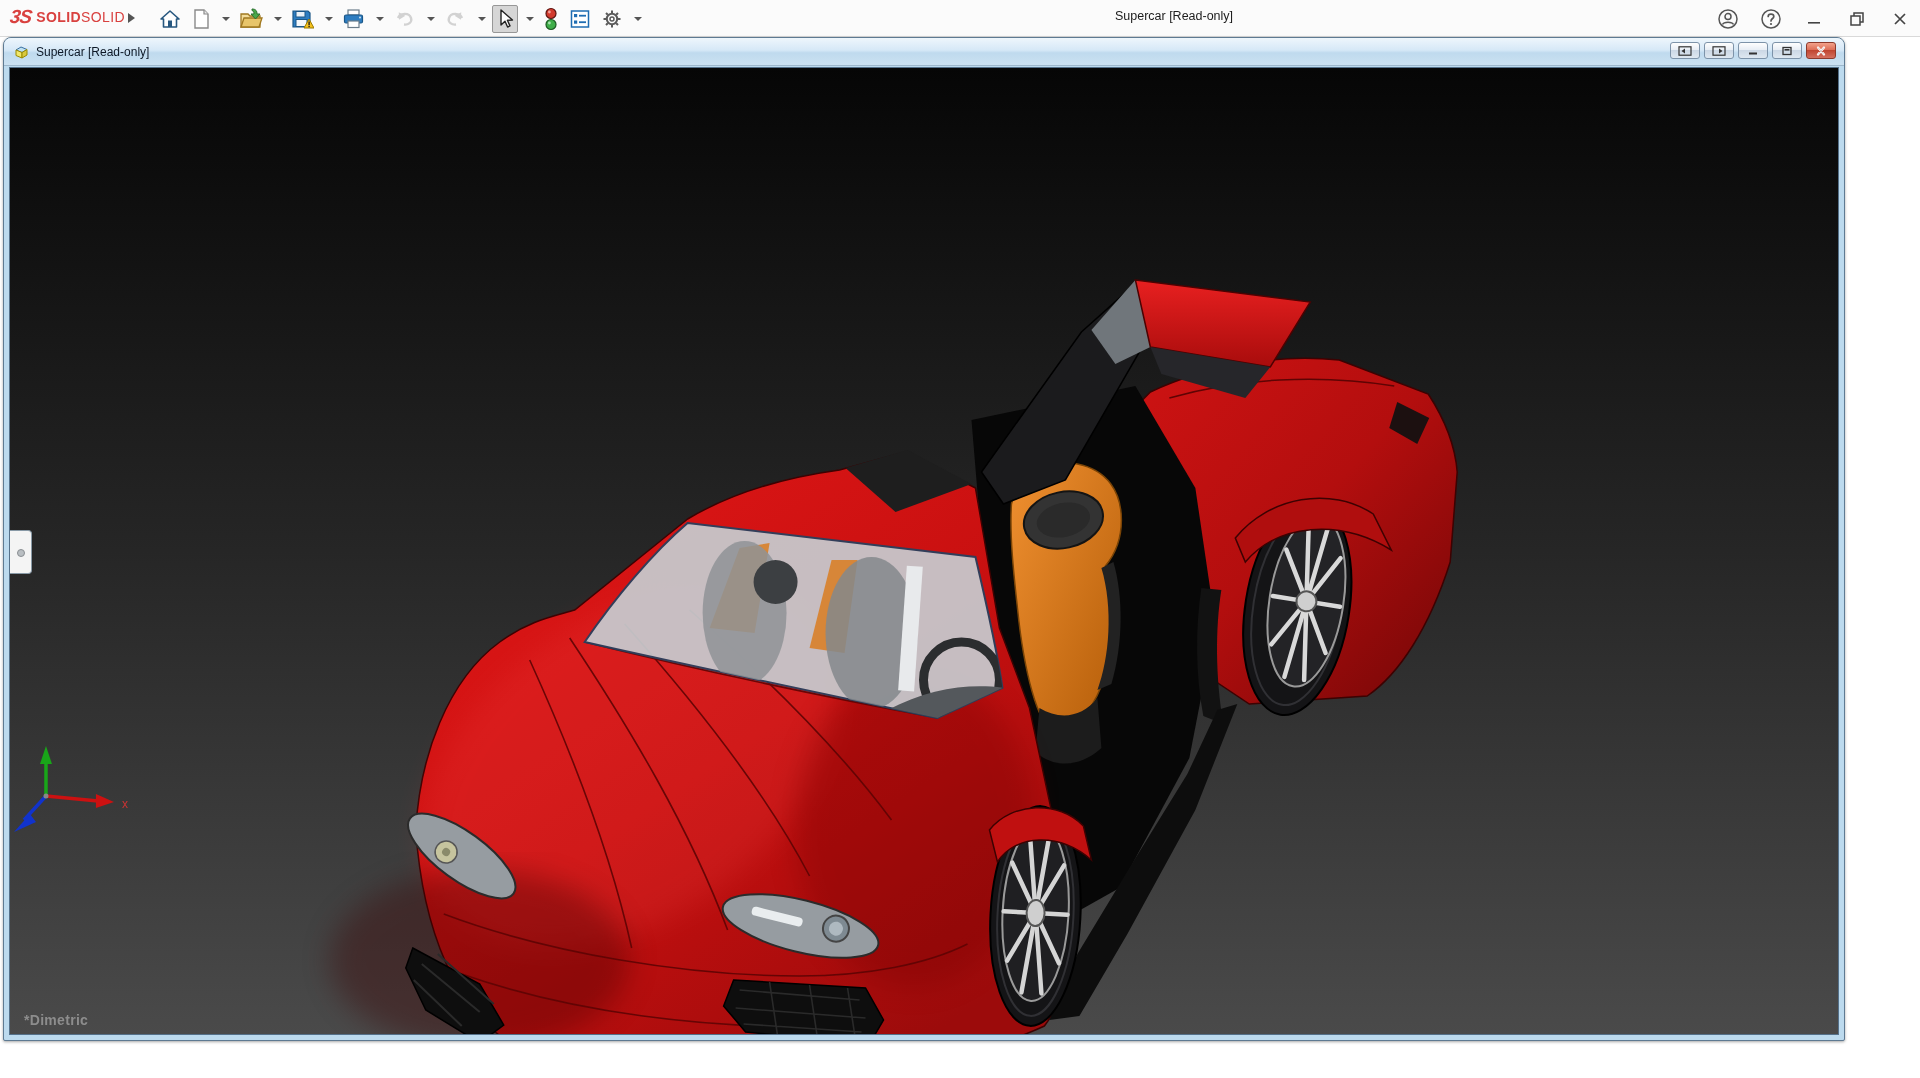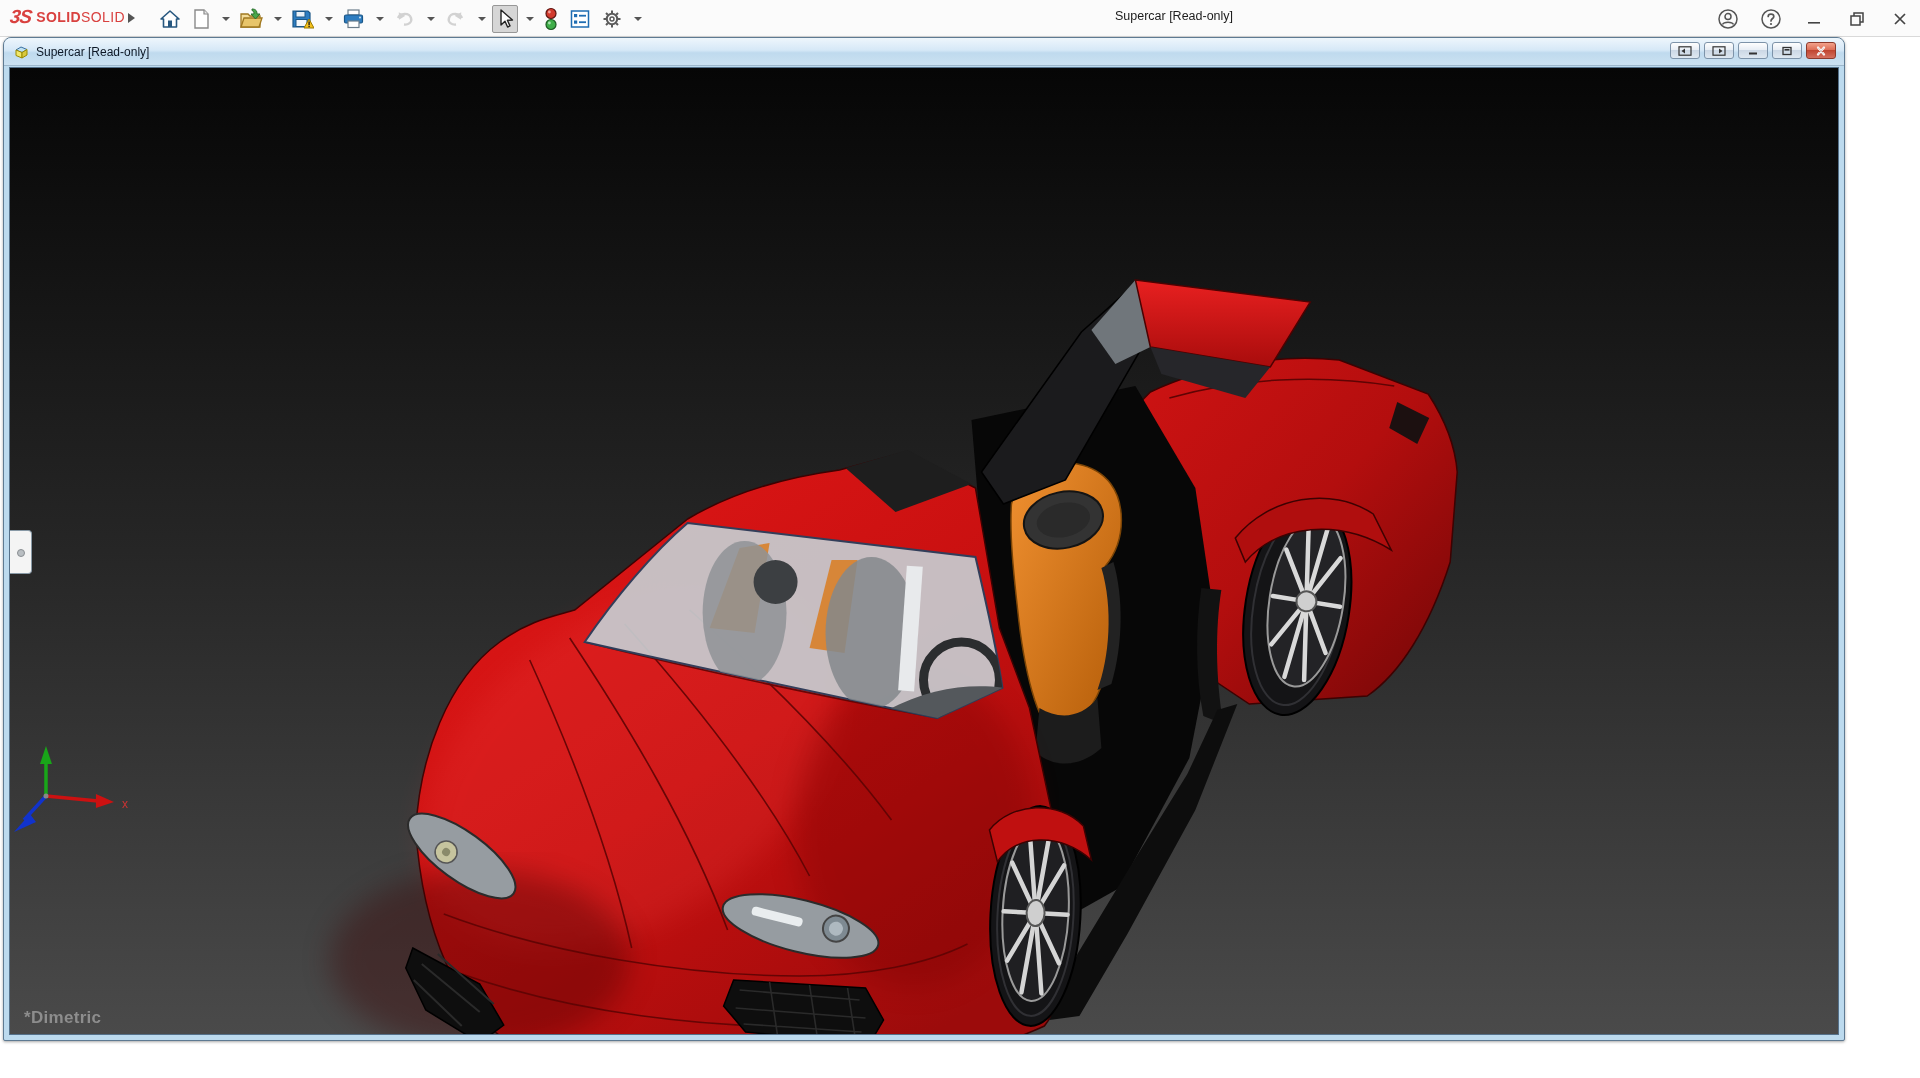--- a/index.html
+++ b/index.html
@@ -43,21 +43,21 @@
   .doc-buttons { position:absolute; right:8px; top:4px; display:flex; gap:4px; }
   .dbtn { width:30px; height:17px; border:1px solid #7d93a9; border-radius:3px;
           background:linear-gradient(#fefefe,#e8eef5 45%,#ccd8e5 50%,#dee8f1);
           display:flex; align-items:center; justify-content:center; }
   .dbtn.close { background:linear-gradient(#f3a28b,#dd6f58 45%,#c04631 50%,#d4705f); border-color:#8d3a2c; }
 
   .viewport { position:absolute; left:5px; top:29px; width:1830px; height:968px;
               border:1px solid #55718a; background:#111; overflow:hidden; }
   .scene { position:absolute; left:0; top:0; width:100%; height:100%; }
 
-  .view-label { position:absolute; left:14px; bottom:6px; font-size:17px; font-weight:700;
+  .view-label { position:absolute; left:14px; bottom:6px; font-size:14px; font-weight:700;
                 color:#8d8d8d; letter-spacing:.3px; }
   .splitter-tab { position:absolute; left:0; top:462px; width:22px; height:44px;
                   background:#f4f4f4; border:1px solid #8899a6; border-left:none;
                   border-radius:0 4px 4px 0; }
   .splitter-tab::after { content:""; position:absolute; left:7px; top:18px; width:6px; height:6px;
                          border-radius:50%; background:#b9bec2; border:1px solid #8a8f93; }
 </style>
 </head>
 <body>
 

